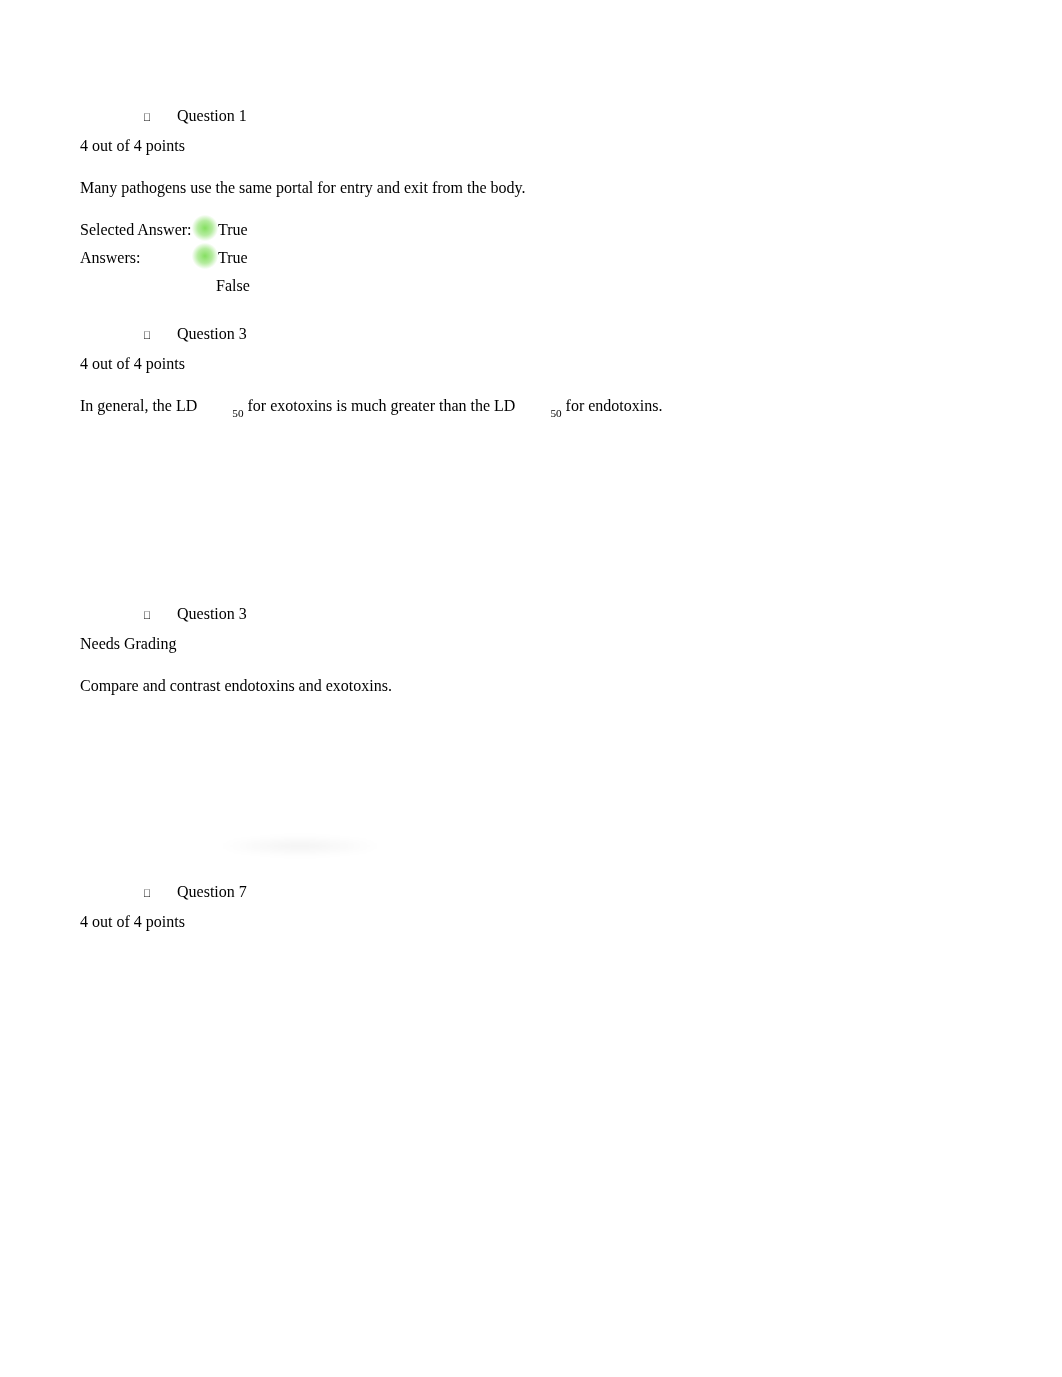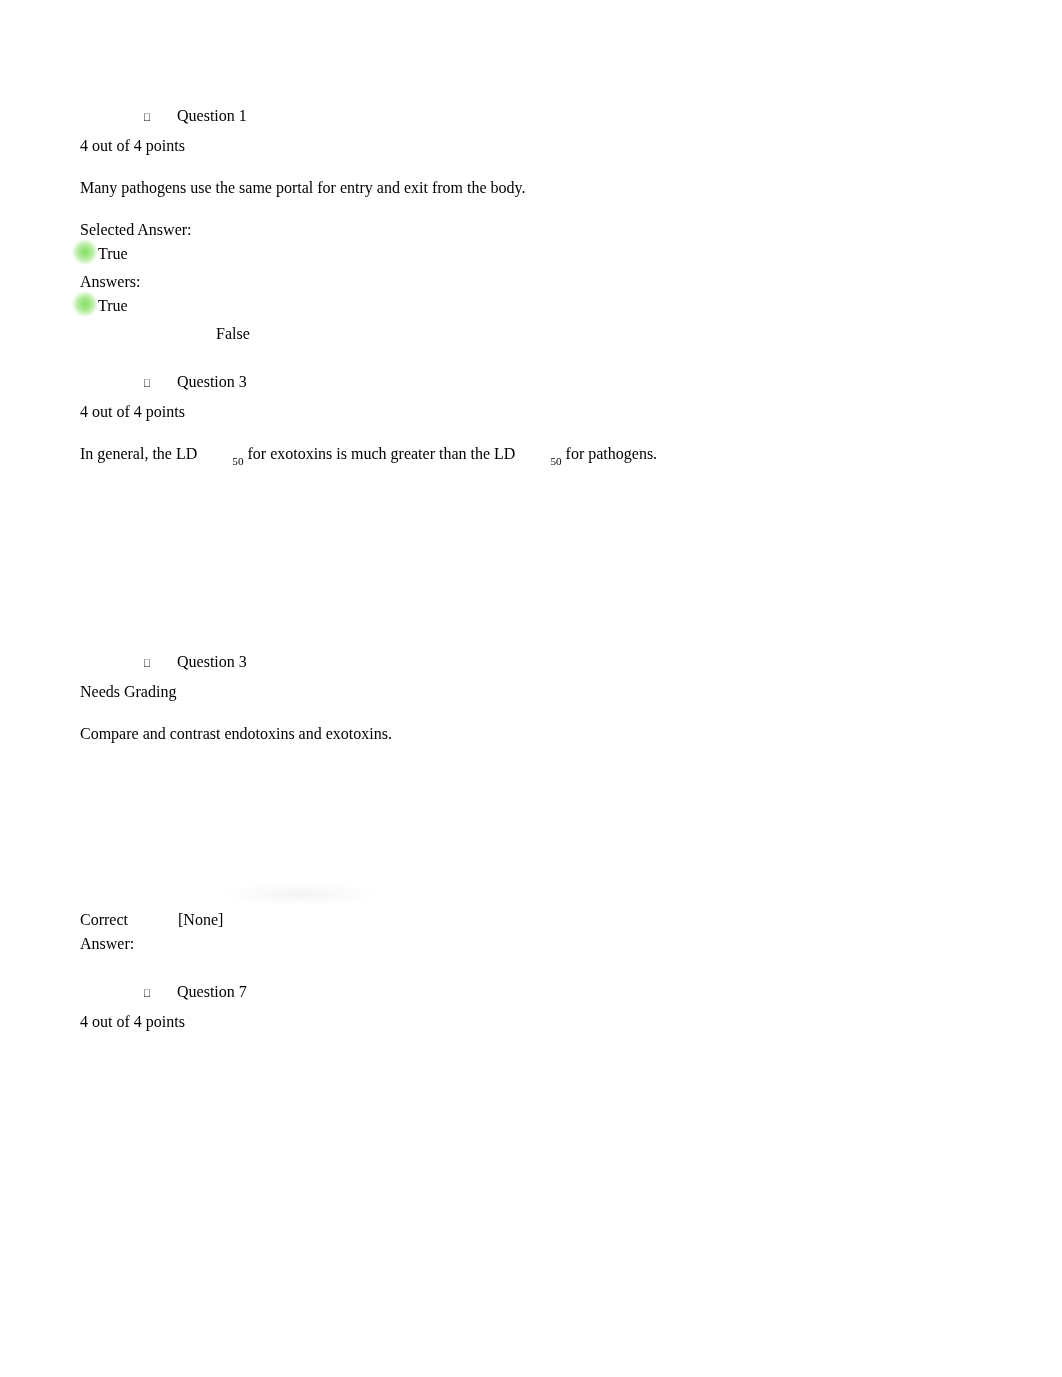--- a/index.html
+++ b/index.html
@@ -30,21 +30,20 @@
     }
     .points {
       margin-bottom: 18px;
     }
     .question-text {
       margin-bottom: 18px;
     }
     .answer-row {
       display: flex;
       margin-bottom: 4px;
-      flex-direction: column;
     }
     .answer-label {
       width: 120px;
       flex-shrink: 0;
     }
     .answer-cell {
       position: relative;
       padding-left: 18px;
     }
     .highlight {
@@ -123,42 +122,35 @@
   </div>
 </div>
 <div class="answer-option">False</div>
 
 <div class="question-bullet">
   <span class="bullet"></span>
   <span class="question-label">Question 3</span>
 </div>
 <div class="points">4 out of 4 points</div>
 <div class="question-text">
-  <span>In general, the LD</span><span class="sub">50</span><span> for exotoxins is much greater than the LD</span><span class="sub">50</span><span> for pathogens.</span>
+  <span>In general, the LD</span><span class="sub">50</span><span> for exotoxins is much greater than the LD</span><span class="sub">50</span><span> for endotoxins.</span>
 </div>
 
 <div class="vspace-l"></div>
 
 <div class="question-bullet">
   <span class="bullet"></span>
   <span class="question-label">Question 3</span>
 </div>
 <div class="points">Needs Grading</div>
 <div class="question-text">Compare and contrast endotoxins and exotoxins.</div>
 
 <div class="vspace-m"></div>
 <div class="blur-line"></div>
 
 <div class="response-table">
-  <div class="response-row">
-    <div class="response-label">
-      <span>Correct</span><br>
-      <span>Answer:</span>
-    </div>
-    <div class="response-value">[None]</div>
-  </div>
 </div>
 
 <div class="question-bullet">
   <span class="bullet"></span>
   <span class="question-label">Question 7</span>
 </div>
 <div class="points">4 out of 4 points</div>
 
 </body></html>

